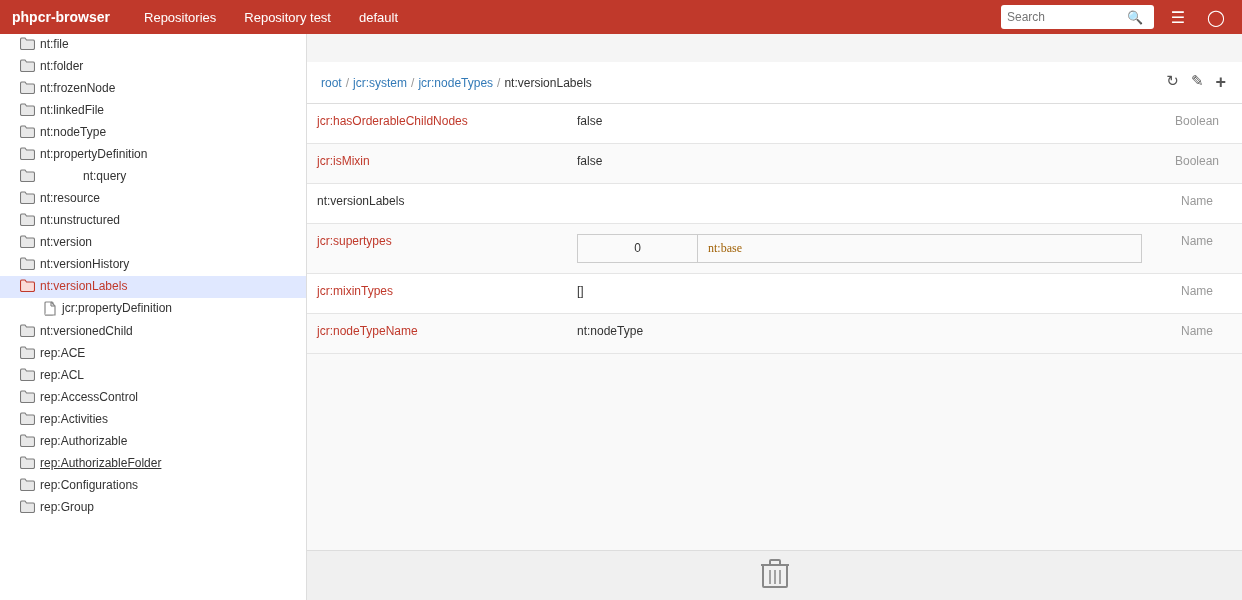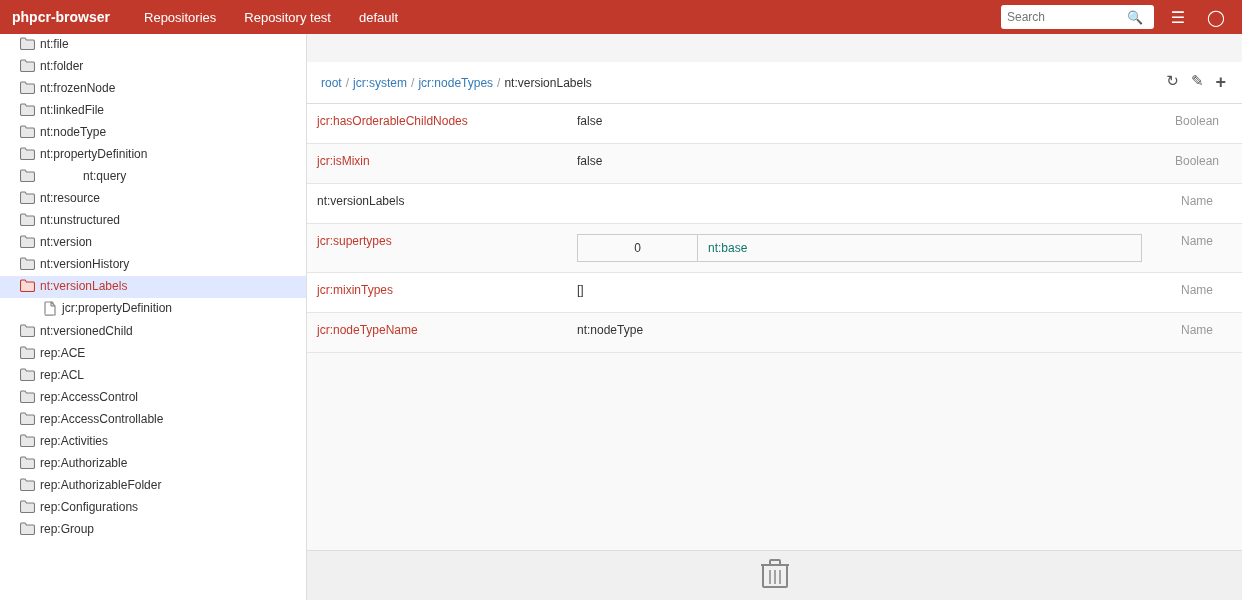--- a/index.html
+++ b/index.html
@@ -186,21 +186,22 @@
     .supertypes-grid .st-index {
       width: 120px;
       border-right: 1px solid #ccc;
       padding: 6px 10px;
       text-align: center;
       color: #333;
     }
     .supertypes-grid .st-value {
       flex: 1;
       padding: 6px 10px;
-      color: #0f766e;
+      color: #a16207;
+      font-family: Liberation Serif, serif;
     }
 
     
     .bottom-bar {
       height: 50px;
       background: #f0f0f0;
       border-top: 1px solid #ddd;
       display: flex;
       align-items: center;
       justify-content: center;
@@ -338,35 +339,29 @@
       <div class="sidebar-item" style="padding-left: 20px;">
         <span class="folder-icon"><svg width="15" height="13" viewBox="0 0 15 13" fill="none" xmlns="http://www.w3.org/2000/svg">
             <path d="M0.5 2.5 Q0.5 1 2 1 L5 1 L6.5 3 L13 3 Q14.5 3 14.5 4.5 L14.5 11 Q14.5 12.5 13 12.5 L2 12.5 Q0.5 12.5 0.5 11 Z" stroke="#7a7a7a" stroke-width="1.1" fill="#e8e8e8"></path>
           </svg></span>
         <span class="item-text">rep:AccessControl</span>
       </div>
       <div class="sidebar-item" style="padding-left: 20px;">
         <span class="folder-icon"><svg width="15" height="13" viewBox="0 0 15 13" fill="none" xmlns="http://www.w3.org/2000/svg">
             <path d="M0.5 2.5 Q0.5 1 2 1 L5 1 L6.5 3 L13 3 Q14.5 3 14.5 4.5 L14.5 11 Q14.5 12.5 13 12.5 L2 12.5 Q0.5 12.5 0.5 11 Z" stroke="#7a7a7a" stroke-width="1.1" fill="#e8e8e8"></path>
           </svg></span>
-        <span class="item-text">rep:AccessControllable</span>
-      </div>
-      <div class="sidebar-item" style="padding-left: 20px;">
-        <span class="folder-icon"><svg width="15" height="13" viewBox="0 0 15 13" fill="none" xmlns="http://www.w3.org/2000/svg">
-            <path d="M0.5 2.5 Q0.5 1 2 1 L5 1 L6.5 3 L13 3 Q14.5 3 14.5 4.5 L14.5 11 Q14.5 12.5 13 12.5 L2 12.5 Q0.5 12.5 0.5 11 Z" stroke="#7a7a7a" stroke-width="1.1" fill="#e8e8e8"></path>
-          </svg></span>
         <span class="item-text">rep:Activities</span>
       </div>
       <div class="sidebar-item" style="padding-left: 20px;">
         <span class="folder-icon"><svg width="15" height="13" viewBox="0 0 15 13" fill="none" xmlns="http://www.w3.org/2000/svg">
             <path d="M0.5 2.5 Q0.5 1 2 1 L5 1 L6.5 3 L13 3 Q14.5 3 14.5 4.5 L14.5 11 Q14.5 12.5 13 12.5 L2 12.5 Q0.5 12.5 0.5 11 Z" stroke="#7a7a7a" stroke-width="1.1" fill="#e8e8e8"></path>
           </svg></span>
         <span class="item-text">rep:Authorizable</span>
       </div>
-      <div class="sidebar-item" style="padding-left: 20px;">
+      <div class="sidebar-item" style="padding-left: 20px; text-decoration: underline;">
         <span class="folder-icon"><svg width="15" height="13" viewBox="0 0 15 13" fill="none" xmlns="http://www.w3.org/2000/svg">
             <path d="M0.5 2.5 Q0.5 1 2 1 L5 1 L6.5 3 L13 3 Q14.5 3 14.5 4.5 L14.5 11 Q14.5 12.5 13 12.5 L2 12.5 Q0.5 12.5 0.5 11 Z" stroke="#7a7a7a" stroke-width="1.1" fill="#e8e8e8"></path>
           </svg></span>
         <span class="item-text">rep:AuthorizableFolder</span>
       </div>
       <div class="sidebar-item" style="padding-left: 20px;">
         <span class="folder-icon"><svg width="15" height="13" viewBox="0 0 15 13" fill="none" xmlns="http://www.w3.org/2000/svg">
             <path d="M0.5 2.5 Q0.5 1 2 1 L5 1 L6.5 3 L13 3 Q14.5 3 14.5 4.5 L14.5 11 Q14.5 12.5 13 12.5 L2 12.5 Q0.5 12.5 0.5 11 Z" stroke="#7a7a7a" stroke-width="1.1" fill="#e8e8e8"></path>
           </svg></span>
         <span class="item-text">rep:Configurations</span>

